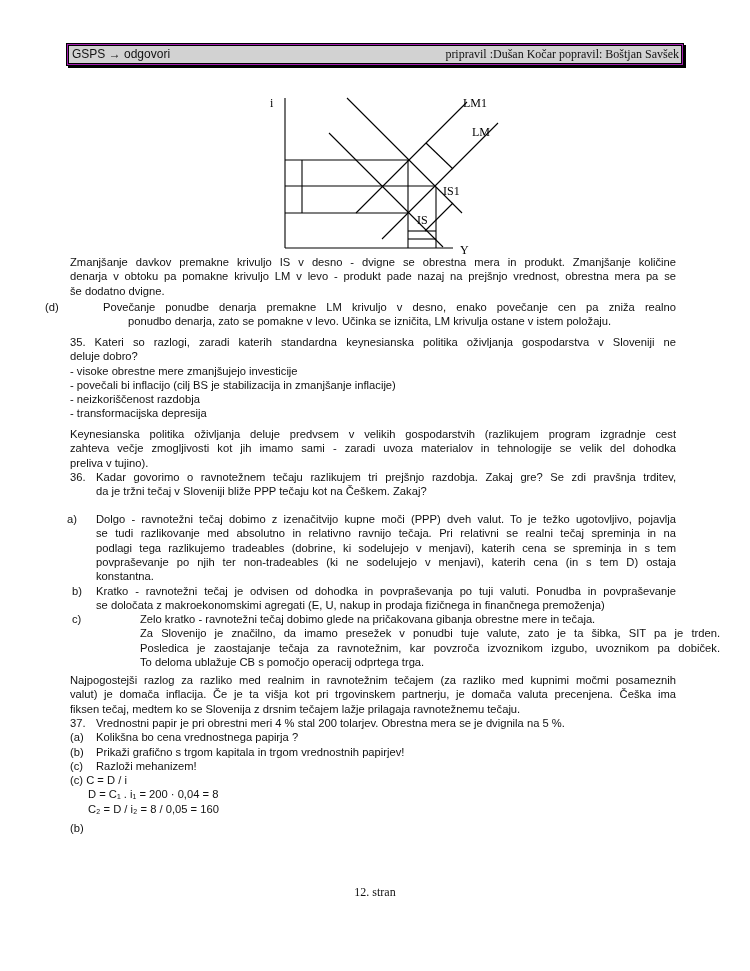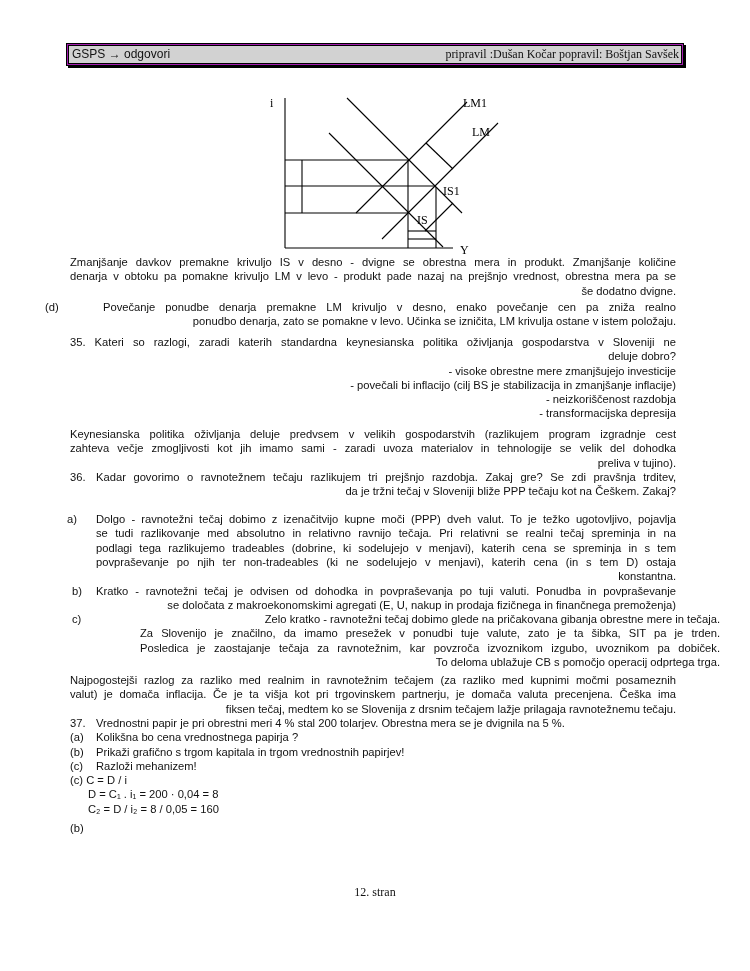--- a/index.html
+++ b/index.html
@@ -1,21 +1,21 @@
 <!DOCTYPE html>
 <html><head>
 <meta charset="utf-8">
 <style>
   html, body { margin:0; padding:0; background:#ffffff; }
   body { width:750px; height:971px; position:relative; overflow:hidden; color:#111; }
   .abs { position:absolute; }
   .txt { font-family:"Liberation Sans", sans-serif; font-size:11.2px; line-height:14.3px; }
   .ln { display:block; height:14.3px; white-space:normal; }
   .j { text-align:justify; text-align-last:justify; }
-  .l { text-align:right; }
+  .l { text-align:left; }
 
   
   #hdr-outer { left:66px; top:43px; width:614px; height:19px; border:1px solid #000; background:#a21caf; padding:1px; box-shadow:2px 2px 0 #000; }
   #hdr-inner { position:relative; width:100%; height:100%; box-sizing:border-box; border:1px solid #000; background:#d2d2d2; }
   #hdr-left { position:absolute; left:3px; top:1px; font-family:"Liberation Sans", sans-serif; font-size:12px; line-height:15px; }
   #hdr-right { position:absolute; right:2px; top:1px; font-family:"Liberation Serif", serif; font-size:12px; line-height:15px; }
 
   svg#diagram { position:absolute; left:0; top:0; width:750px; height:260px; }
   svg#diagram line { stroke:#000; stroke-width:1.1; }
   svg#diagram text { font-family:"Liberation Serif", serif; font-size:12px; fill:#000; }

